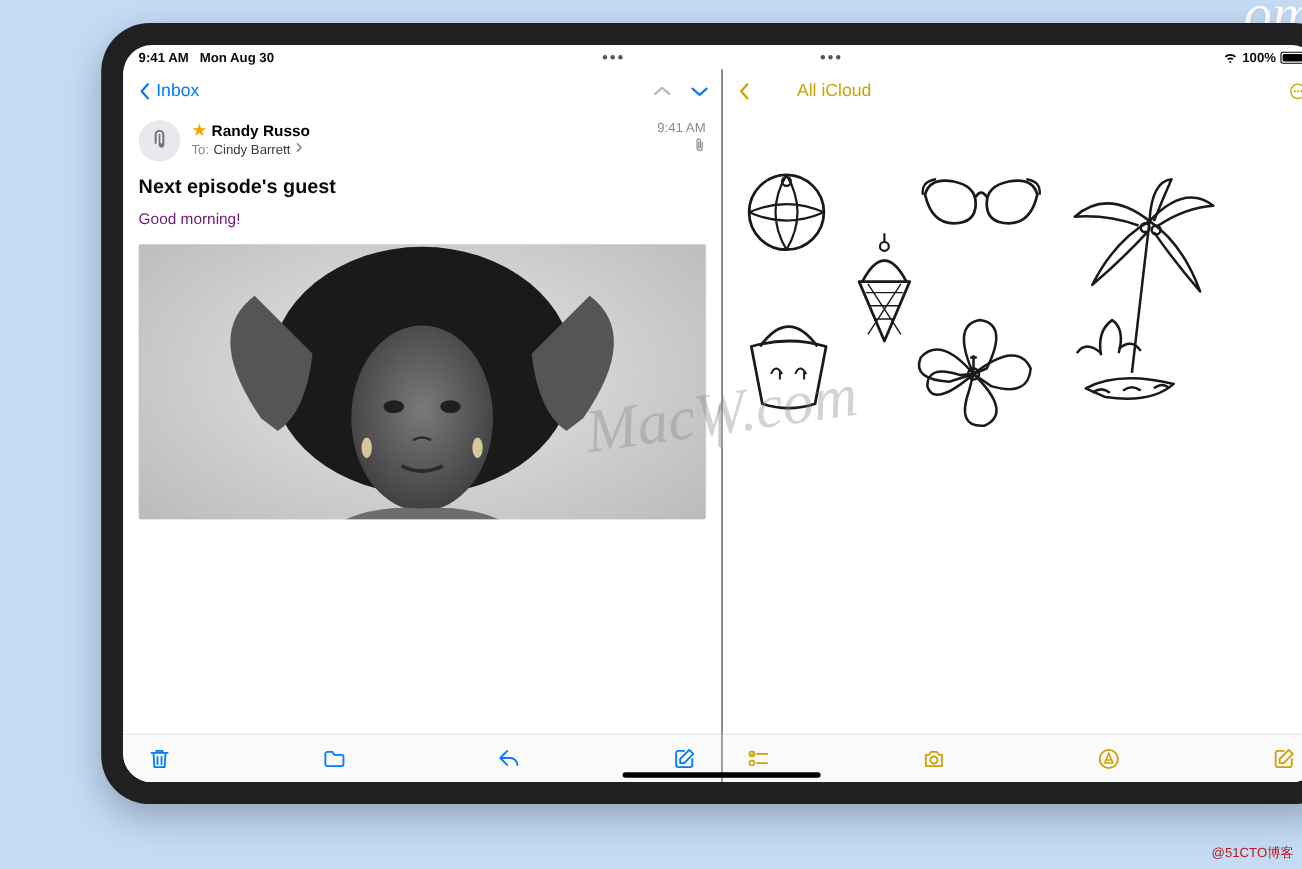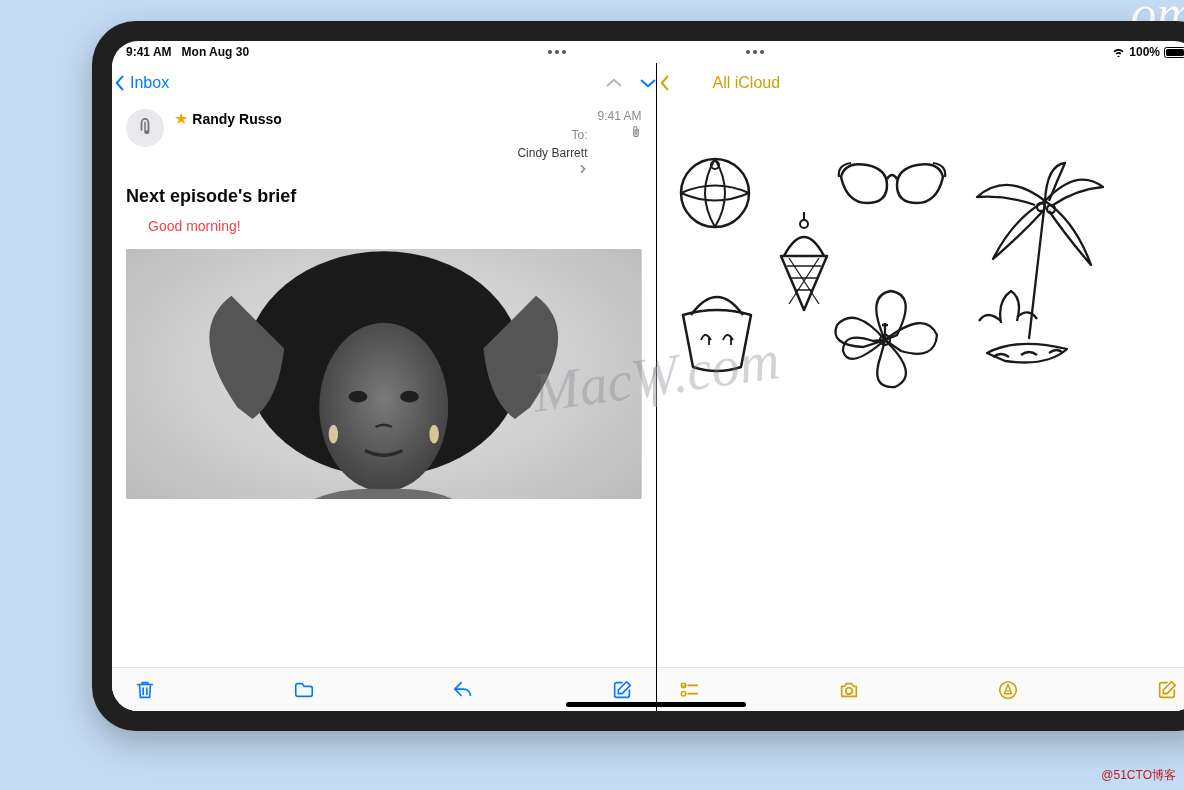--- a/index.html
+++ b/index.html
@@ -21,42 +21,42 @@
 .battery::after { content:''; position:absolute; right:-3px; top:3px; width:2px; height:4px; background:#000; border-radius:0 1px 1px 0; }
 .battery-fill { position:absolute; left:1px; top:1px; bottom:1px; right:1px; background:#000; border-radius:1.5px; }
 
 .split { flex: 1; display: flex; min-height: 0; }
 .pane { flex: 1; display: flex; flex-direction: column; background: #fff; position: relative; }
 .pane.mail { }
 .pane.notes { }
 .divider { width: 1px; background: #000; position: relative; }
 .divider .handle { position:absolute; top:50%; transform:translateY(-50%); left:-3px; width:6px; height:40px; background:#999; border-radius:3px; opacity:0.5; }
 
-.nav { height: 40px; display:flex; align-items:center; padding: 0 0; position: relative; }
+.nav { height: 40px; display:flex; align-items:center; padding: 0 12px; position: relative; }
 .nav .back { display:flex; align-items:center; gap:2px; color:#007aff; font-size:16px; cursor:pointer; }
 .nav .back.notes-col { color:#cda100;gap:40px; }
 .nav .right { margin-left:auto; display:flex; align-items:center; gap:18px; }
 .chev { width:16px; height:16px; }
 
 .mail-content { flex:1; overflow:hidden; padding: 6px 14px 0 14px; }
 .mail-head { display:flex; gap:10px; }
 .avatar { width:38px; height:38px; border-radius:50%; background:#e9e9ed; display:flex; align-items:center; justify-content:center; }
 .avatar svg { width:22px; height:22px; color:#73737a; }
 .mail-meta { flex:1; }
 .sender-line { display:flex; align-items:center; gap:4px; }
 .star { color:#f6a500; }
 .sender { font-weight:700; font-size:14px; }
-.to-line { display:flex; align-items:flex-end; gap:4px; font-size:12px; color:#8a8a8e;flex-direction:column; }
+.to-line { display:flex; align-items:flex-start; gap:4px; font-size:12px; color:#8a8a8e; }
 .to-line .lbl { color:#8a8a8e; }
 .to-line .rcpt { color:#3a3a3c; }
 .mail-head-right { text-align:right; font-size:12px; color:#8a8a8e; }
 .mail-head-right .clip { margin-top:2px; }
 
 .subject { font-weight:700; font-size:18px; margin:12px 0 10px; color:#0a0a0a; }
-.body-p { font-size:14px; line-height:1.4; color:#ef4444; margin-bottom:12px;margin-left:22px; }
+.body-p { font-size:14px; line-height:1.4; color:#701a75; margin-bottom:12px; }
 
 .photo { width: 100%; height: 250px; background:#d0d0d0; border-radius:2px; position:relative; overflow:hidden; }
 .photo svg { position:absolute; inset:0; }
 
 .toolbar { height: 44px; display:flex; align-items:center; justify-content:space-between; padding: 0 22px; border-top:1px solid #e2e2e6; background:#fafafa; }
 .tb-ic { width:22px; height:22px; cursor:pointer; }
 .mail .tb-ic { color:#007aff; }
 .notes .tb-ic { color:#cda100; }
 
 .home-ind { position:absolute; bottom:4px; left:50%; transform:translateX(-50%); width:180px; height:5px; background:#000; border-radius:3px; }
@@ -146,21 +146,21 @@
             </div>
           </div>
           <div class="mail-head-right">
             <div>9:41 AM</div>
             <svg class="clip" width="12" height="14" viewBox="0 0 12 18">
                   <path fill="none" stroke="#8a8a8e" stroke-width="1.4" d="M9 5v7a3 3 0 01-6 0V4a2 2 0 014 0v7a1 1 0 01-2 0V5"></path>
                 </svg>
           </div>
         </div>
 
-        <div class="subject">Next episode's brief</div>
+        <div class="subject">Next episode's guest</div>
         <p class="body-p">Good morning!</p>
 
         <div class="photo">
           <svg viewBox="0 0 440 250" preserveAspectRatio="xMidYMid slice">
             <defs>
               <radialGradient id="bg1" cx="50%" cy="40%" r="70%">
                     <stop offset="0%" stop-color="#e8e8e8"></stop>
                     <stop offset="100%" stop-color="#b9b9b9"></stop>
                   </radialGradient>
               <radialGradient id="skin" cx="50%" cy="45%" r="60%">

